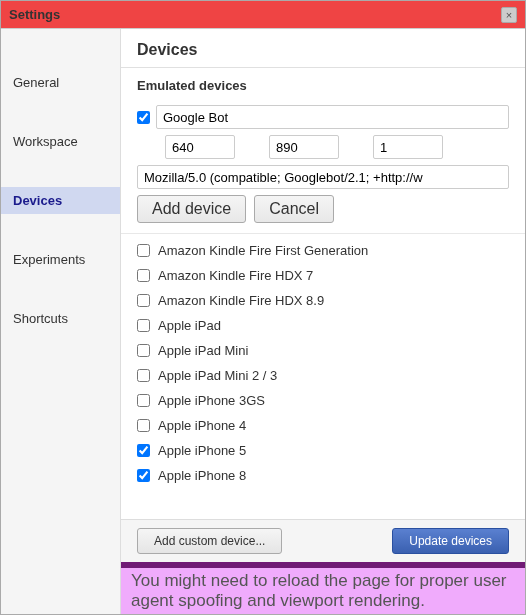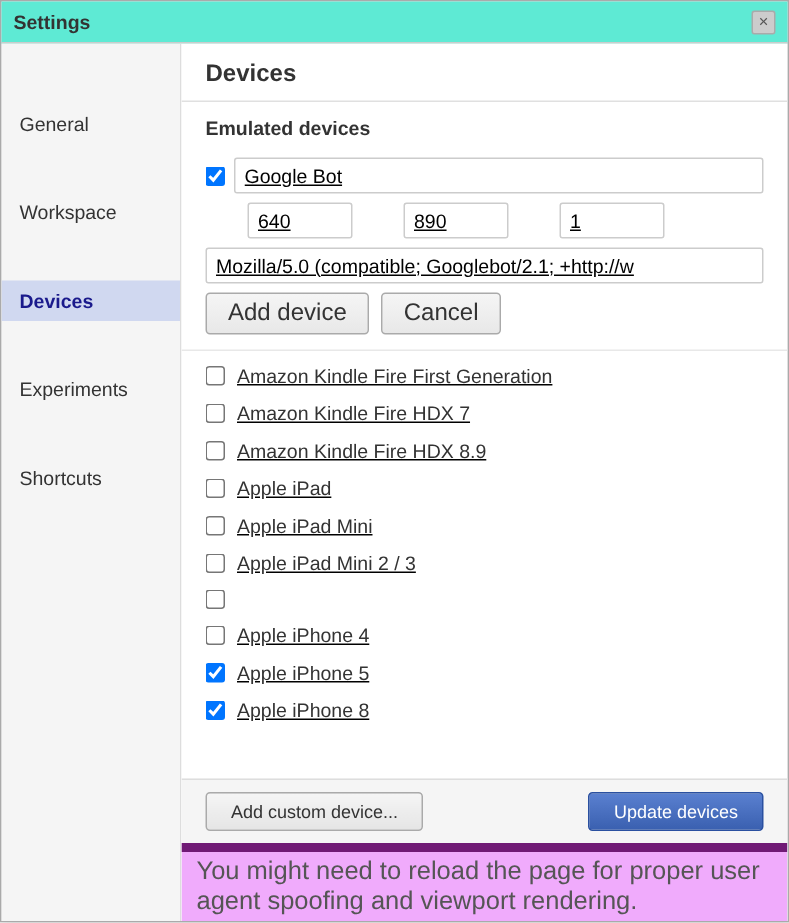--- a/index.html
+++ b/index.html
@@ -18,21 +18,21 @@
       width: 526px;
       height: 615px;
       background: #fff;
       border: 1px solid #aaa;
       box-shadow: 2px 2px 8px rgba(0,0,0,0.3);
     }
     .title-bar {
       display: flex;
       align-items: center;
       justify-content: space-between;
-      background: #5eead4;
+      background: #ef4444;
       border-bottom: 1px solid #ccc;
       padding: 4px 8px;
       height: 28px;
     }
     .title-bar-title {
       font-weight: bold;
       font-size: 13px;
       color: #333;
     }
     .title-bar-close {
@@ -93,21 +93,20 @@
     }
     .form-section {
       padding: 6px 16px 10px 16px;
       border-bottom: 1px solid #e8e8e8;
     }
     .form-row {
       display: flex;
       align-items: center;
       margin-bottom: 6px;
       gap: 6px;
-      text-decoration: underline;
     }
     .form-row input[type="text"] {
       border: 1px solid #ccc;
       padding: 3px 6px;
       font-size: 13px;
       border-radius: 2px;
       height: 24px;
     }
     .name-input {
       flex: 1;
@@ -135,21 +134,20 @@
       border: 1px solid #aaa;
       border-radius: 3px;
       background: linear-gradient(to bottom, #f5f5f5, #e8e8e8);
       cursor: pointer;
       color: #333;
     }
     .device-list {
       flex: 1;
       overflow-y: auto;
       padding: 4px 0;
-      text-decoration: underline;
     }
     .device-item {
       display: flex;
       align-items: center;
       padding: 5px 16px;
       gap: 8px;
       cursor: pointer;
       color: #333;
     }
     .device-item input[type="checkbox"] {
@@ -258,20 +256,21 @@
             <div class="device-item">
               <input type="checkbox" style="">
               <label>Apple iPad Mini</label>
             </div>
             <div class="device-item">
               <input type="checkbox" style="">
               <label>Apple iPad Mini 2 / 3</label>
             </div>
             <div class="device-item">
               <input type="checkbox" style="">
+              <label>Apple iPhone 3GS</label>
             </div>
             <div class="device-item">
               <input type="checkbox" style="">
               <label>Apple iPhone 4</label>
             </div>
             <div class="device-item">
               <input type="checkbox" checked="" style="">
               <label>Apple iPhone 5</label>
             </div>
             <div class="device-item">

